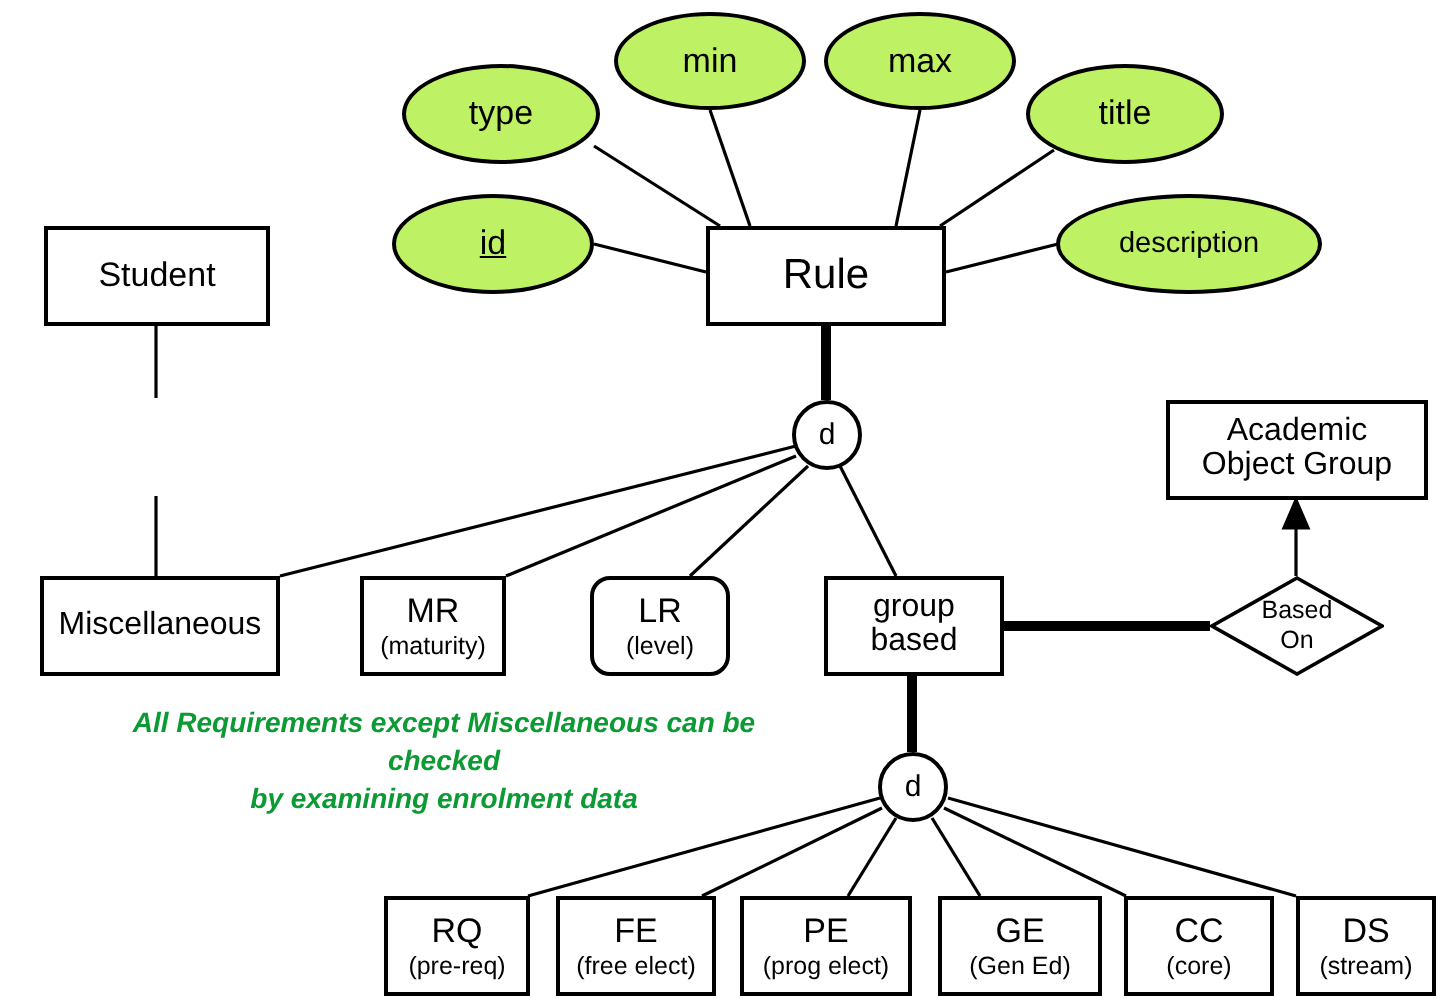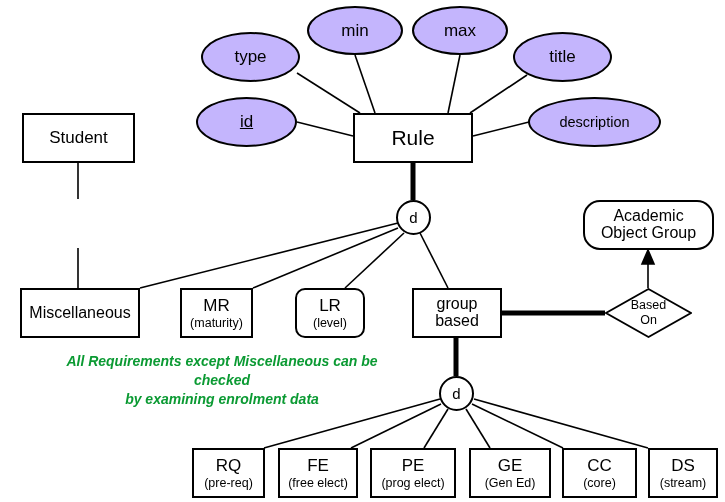--- a/index.html
+++ b/index.html
@@ -8,21 +8,21 @@
   svg#wires{position:absolute;left:0;top:0;width:725px;height:502px;}
 
   .node{position:absolute;box-sizing:border-box;display:flex;flex-direction:column;
         align-items:center;justify-content:center;text-align:center;color:#000;}
   .ebox{border:2px solid #000;background:#fff;font-size:17px;line-height:1.05;}
   .ebox.two{font-size:16px;}
   .sub{font-size:12.5px;line-height:1.15;}
   .main{font-size:17px;line-height:1.15;}
   .rule-box{font-size:21px;}
 
-  .ellipse{border:2px solid #000;background:#c4b5fd;border-radius:50%;font-size:17px;}
+  .ellipse{border:2px solid #000;background:#bef264;border-radius:50%;font-size:17px;}
   .ellipse.small{font-size:14.5px;}
   .pk{text-decoration:underline;}
 
   .circ{border:2px solid #000;background:#fff;border-radius:50%;font-size:15px;}
 
   .diamond-wrap{position:absolute;}
   .diamond-shape{position:absolute;left:0;top:0;width:100%;height:100%;}
   .diamond-label{position:absolute;left:0;top:0;width:100%;height:100%;
       display:flex;flex-direction:column;align-items:center;justify-content:center;
       font-size:12.5px;line-height:1.2;color:#000;text-align:center;}
@@ -115,21 +115,21 @@
   <div class="node ebox" style="left:295px;top:288px;width:70px;height:50px;border-radius:10px;">
     <span class="main">LR</span>
     <span class="sub">(level)</span>
   </div>
 
   <div class="node ebox two" style="left:412px;top:288px;width:90px;height:50px;">
     <span>group</span>
     <span>based</span>
   </div>
 
-  <div class="node ebox two" style="left:583px;top:200px;width:131px;height:50px;border-radius:17px;">
+  <div class="node ebox two" style="left:583px;top:200px;width:131px;height:50px;">
     <span>Academic</span>
     <span>Object Group</span>
   </div>
 
   <div class="node ebox" style="left:192px;top:448px;width:73px;height:50px;">
     <span class="main">RQ</span>
     <span class="sub">(pre-req)</span>
   </div>
 
   <div class="node ebox" style="left:278px;top:448px;width:80px;height:50px;">

